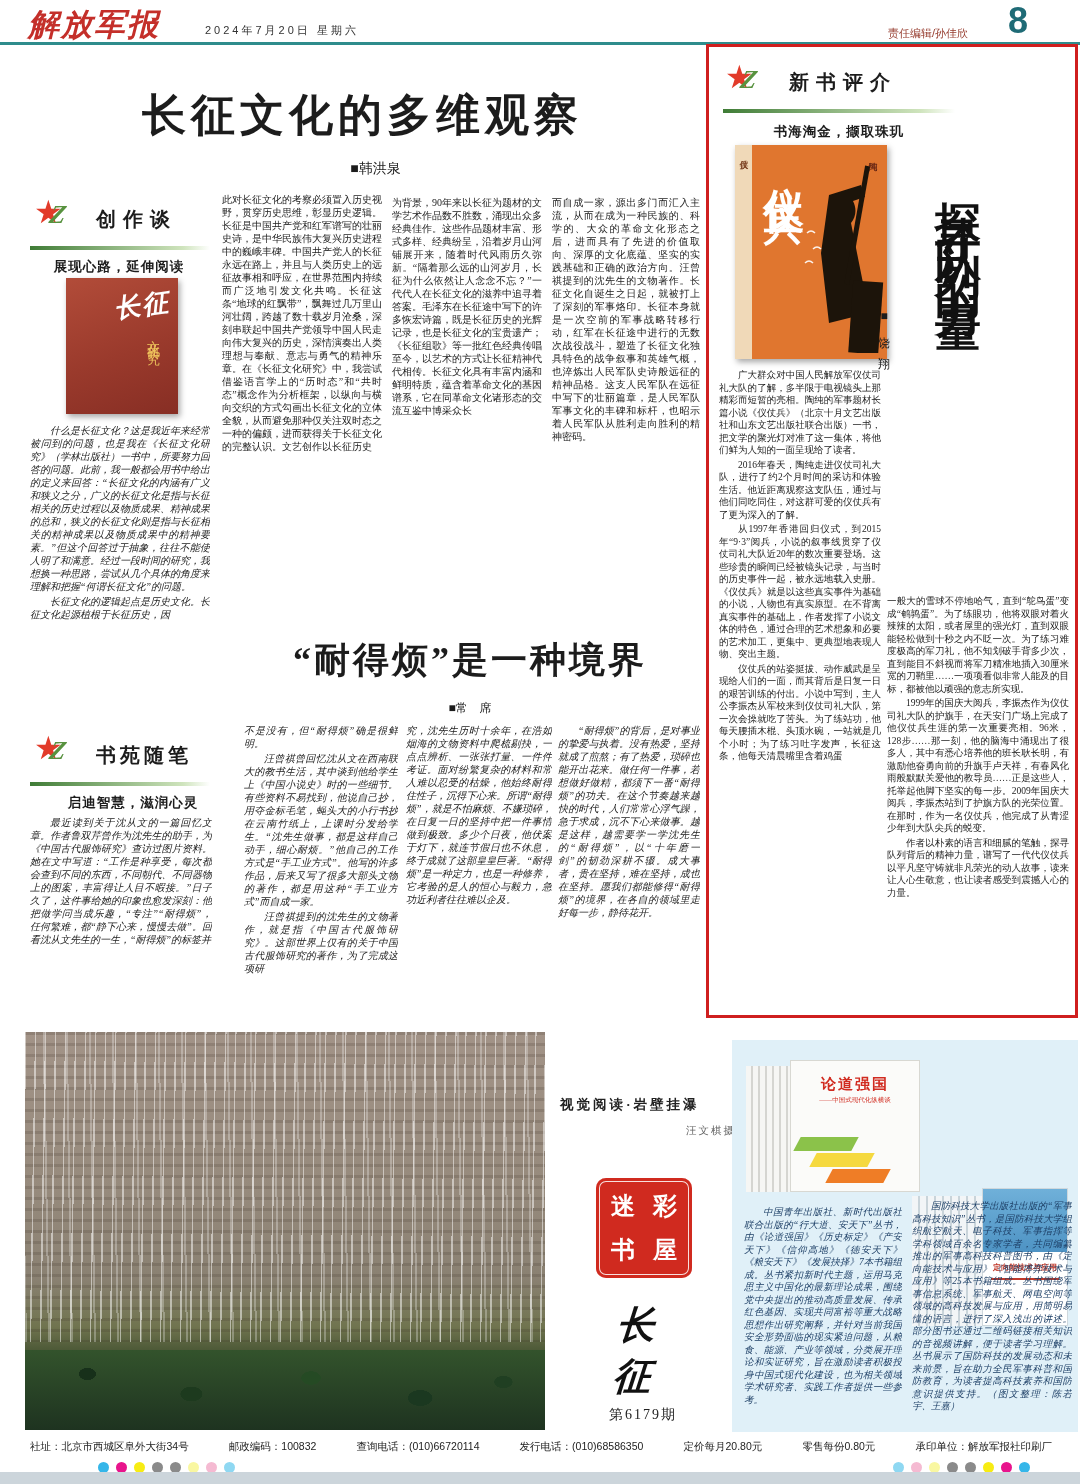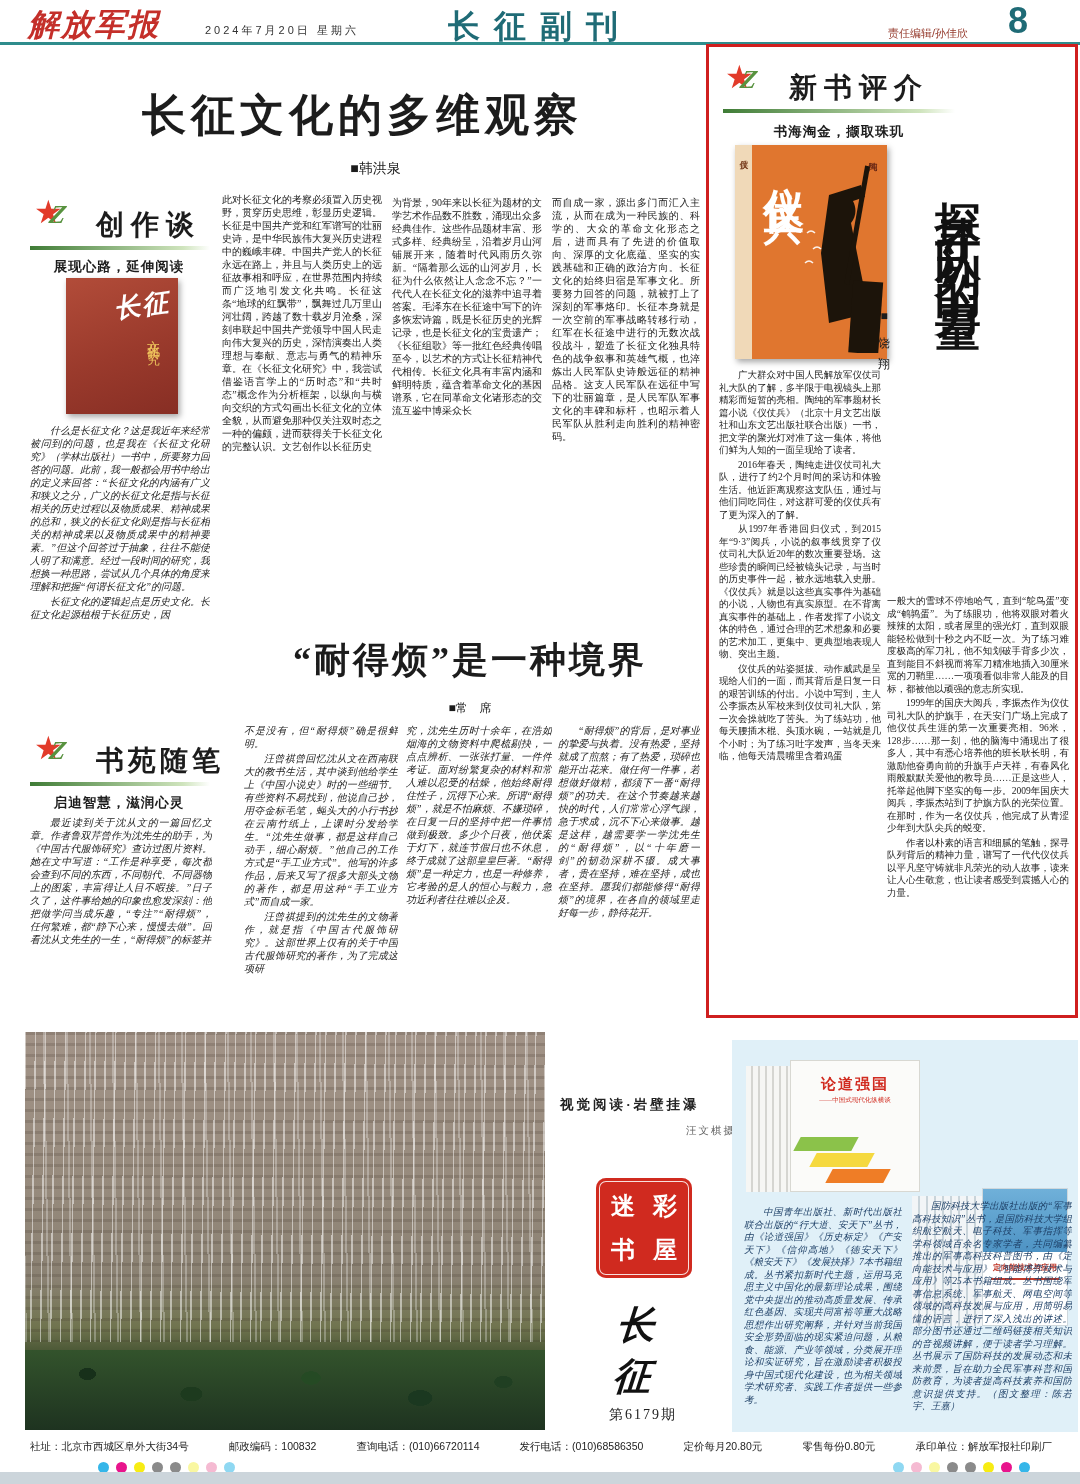--- a/index.html
+++ b/index.html
@@ -15,21 +15,21 @@
   
   .masthead{color:#c42f2a;font-size:31px;font-weight:bold;font-style:italic;transform:rotate(-2deg);letter-spacing:2px;}
   .date{font-size:11px;letter-spacing:3px;color:#333;}
   .edition{font-size:32px;font-weight:bold;color:#1f6b76;letter-spacing:14px;}
   .editor{font-size:11px;color:#953a2c;}
   .pageno{font-size:36px;font-weight:bold;color:#1f6b76;}
   .hrule{background:#2f8c8c;height:3px;width:1080px;}
   
   .star{color:#e23b2a;font-size:32px;line-height:32px;}
   .zee{color:#58923f;font-size:26px;font-weight:900;font-style:italic;margin-left:-13px;display:inline-block;transform:skewX(-12deg);}
-  .sechead{font-size:28px;font-weight:bold;letter-spacing:7px;}
+  .sechead{font-size:20px;font-weight:bold;letter-spacing:7px;}
   .gline{height:4px;background:linear-gradient(90deg,#3f7c36,#cfe4bd 85%,rgba(255,255,255,0));}
   .subhead{font-size:13.5px;font-weight:bold;letter-spacing:1px;}
   
   .panel{border:3px solid #cf1f1f;background:#fff;}
   .vtitle{writing-mode:vertical-rl;font-size:46px;font-weight:bold;letter-spacing:18px;color:#111;}
   .vby{writing-mode:vertical-rl;font-size:12px;letter-spacing:4px;}
   
   .cover1{background:linear-gradient(160deg,#b24c39 0%,#9a3a2c 55%,#872e24 100%);box-shadow:2px 3px 6px rgba(0,0,0,.35);}
   .cover1 .cz{position:absolute;top:10px;right:8px;color:#fff;font-size:26px;font-weight:bold;font-style:italic;transform:rotate(-8deg);letter-spacing:2px;}
   .cover1 .cw{position:absolute;top:52px;right:16px;writing-mode:vertical-rl;color:#eec35c;font-size:13px;letter-spacing:4px;}
@@ -83,21 +83,20 @@
 </style>
 </head>
 <body>
 
 <div class="page">
 
   <div class="abs" style="left:28px;top:4px;">
     <span class="masthead">解放军报</span>
   </div>
   <div class="abs date sans" style="left:205px;top:23px;">2024年7月20日 星期六</div>
-  <div class="abs edition sans center" style="left:340px;top:5px;width:400px;">长征副刊</div>
   <div class="abs editor sans" style="left:888px;top:26px;">责任编辑/孙佳欣</div>
   <div class="abs pageno sans" style="left:1008px;top:0px;">8</div>
   <div class="abs hrule" style="left:0;top:42px;"></div>
 
   <div class="abs center" style="left:25px;top:86px;width:675px;font-size:44px;font-weight:bold;letter-spacing:5px;">长征文化的多维观察</div>
   <div class="abs center" style="left:38px;top:160px;width:675px;font-size:14px;">■韩洪泉</div>
 
   <div class="abs" style="left:34px;top:196px;">
     <span class="star">★</span><span class="zee">Z</span>
   </div>
@@ -114,32 +113,32 @@
     <p class="p">什么是长征文化？这是我近年来经常被问到的问题，也是我在《长征文化研究》（学林出版社）一书中，所要努力回答的问题。此前，我一般都会用书中给出的定义来回答：“长征文化的内涵有广义和狭义之分，广义的长征文化是指与长征相关的历史过程以及物质成果、精神成果的总和，狭义的长征文化则是指与长征相关的精神成果以及物质成果中的精神要素。”但这个回答过于抽象，往往不能使人明了和满意。经过一段时间的研究，我想换一种思路，尝试从几个具体的角度来理解和把握“何谓长征文化”的问题。</p>
     <p class="p">长征文化的逻辑起点是历史文化。长征文化起源植根于长征历史，因</p>
   </div>
   <div class="abs col" style="left:222px;top:193px;width:160px;height:430px;">
     <p class="p noind">此对长征文化的考察必须置入历史视野，贯穿历史思维，彰显历史逻辑。长征是中国共产党和红军谱写的壮丽史诗，是中华民族伟大复兴历史进程中的巍峨丰碑。中国共产党人的长征永远在路上，并且与人类历史上的远征故事相和呼应，在世界范围内持续而广泛地引发文化共鸣。长征这条“地球的红飘带”，飘舞过几万里山河壮阔，跨越了数十载岁月沧桑，深刻串联起中国共产党领导中国人民走向伟大复兴的历史，深情演奏出人类理想与奉献、意志与勇气的精神乐章。在《长征文化研究》中，我尝试借鉴语言学上的“历时态”和“共时态”概念作为分析框架，以纵向与横向交织的方式勾画出长征文化的立体全貌，从而避免那种仅关注双时态之一种的偏颇，进而获得关于长征文化的完整认识。文艺创作以长征历史</p>
   </div>
   <div class="abs col" style="left:392px;top:196px;width:150px;height:430px;">
     <p class="p noind">为背景，90年来以长征为题材的文学艺术作品数不胜数，涌现出众多经典佳作。这些作品题材丰富、形式多样、经典纷呈，沿着岁月山河铺展开来，随着时代风雨历久弥新。“隔着那么远的山河岁月，长征为什么依然让人念念不忘？”一代代人在长征文化的滋养中追寻着答案。毛泽东在长征途中写下的许多恢宏诗篇，既是长征历史的光辉记录，也是长征文化的宝贵遗产；《长征组歌》等一批红色经典传唱至今，以艺术的方式让长征精神代代相传。长征文化具有丰富内涵和鲜明特质，蕴含着革命文化的基因谱系，它在同革命文化诸形态的交流互鉴中博采众长</p>
   </div>
   <div class="abs col" style="left:552px;top:196px;width:148px;height:430px;">
-    <p class="p noind">而自成一家，源出多门而汇入主流，从而在成为一种民族的、科学的、大众的革命文化形态之后，进而具有了先进的价值取向、深厚的文化底蕴、坚实的实践基础和正确的政治方向。长征文化的始终归宿是军事文化。所要努力回答的问题，就被打上了深刻的军事烙印。长征本身就是一次空前的军事战略转移行动，红军在长征途中进行的无数次战役战斗，塑造了长征文化独具特色的战争叙事和英雄气概，也淬炼出人民军队史诗般远征的精神品格。这支人民军队在远征中写下的壮丽篇章，是人民军队军事文化的丰碑和标杆，也昭示着人民军队从胜利走向胜利的精神密码。</p>
+    <p class="p noind">而自成一家，源出多门而汇入主流，从而在成为一种民族的、科学的、大众的革命文化形态之后，进而具有了先进的价值取向、深厚的文化底蕴、坚实的实践基础和正确的政治方向。汪曾祺提到的沈先生的文物著作。长征文化自诞生之日起，就被打上了深刻的军事烙印。长征本身就是一次空前的军事战略转移行动，红军在长征途中进行的无数次战役战斗，塑造了长征文化独具特色的战争叙事和英雄气概，也淬炼出人民军队史诗般远征的精神品格。这支人民军队在远征中写下的壮丽篇章，是人民军队军事文化的丰碑和标杆，也昭示着人民军队从胜利走向胜利的精神密码。</p>
   </div>
 
   <div class="abs center" style="left:240px;top:636px;width:460px;font-size:36px;font-weight:bold;letter-spacing:3px;">“耐得烦”是一种境界</div>
   <div class="abs center" style="left:240px;top:700px;width:460px;font-size:12px;">■常　席</div>
 
   <div class="abs" style="left:34px;top:732px;">
     <span class="star">★</span><span class="zee">Z</span>
   </div>
   <div class="abs sechead sans" style="left:96px;top:742px;letter-spacing:4px;">书苑随笔</div>
   <div class="abs gline" style="left:30px;top:782px;width:180px;"></div>
-  <div class="abs subhead center" style="left:26px;top:794px;width:186px;">启迪智慧，滋润心灵</div>
+  <div class="abs subhead center" style="left:40px;top:794px;width:186px;">启迪智慧，滋润心灵</div>
   <div class="abs col kai" style="left:30px;top:816px;width:182px;height:194px;">
     <p class="p">最近读到关于沈从文的一篇回忆文章。作者鲁双芹曾作为沈先生的助手，为《中国古代服饰研究》查访过图片资料。她在文中写道：“工作是种享受，每次都会查到不同的东西，不同朝代、不同器物上的图案，丰富得让人目不暇接。”日子久了，这件事给她的印象也愈发深刻：他把做学问当成乐趣，“专注”“耐得烦”，任何繁难，都“静下心来，慢慢去做”。回看沈从文先生的一生，“耐得烦”的标签并</p>
   </div>
 
   <div class="abs col kai" style="left:244px;top:724px;width:154px;height:286px;">
     <p class="p noind">不是没有，但“耐得烦”确是很鲜明。</p>
     <p class="p">汪曾祺曾回忆沈从文在西南联大的教书生活，其中谈到他给学生上《中国小说史》时的一些细节。有些资料不易找到，他说自己抄，用夺金标毛笔，蝇头大的小行书抄在云南竹纸上，上课时分发给学生。“沈先生做事，都是这样自己动手，细心耐烦。”他自己的工作方式是“手工业方式”。他写的许多作品，后来又写了很多大部头文物的著作，都是用这种“手工业方式”而自成一家。</p>
     <p class="p">汪曾祺提到的沈先生的文物著作，就是指《中国古代服饰研究》。这部世界上仅有的关于中国古代服饰研究的著作，为了完成这项研</p>
   </div>
   <div class="abs col kai" style="left:406px;top:724px;width:146px;height:286px;">
@@ -177,21 +176,21 @@
       </svg>
     </div>
 
     <div class="abs vby" style="left:166px;top:262px;height:110px;">■饶　翔</div>
     <div class="abs vtitle" style="left:218px;top:118px;height:490px;">探寻队列的力量</div>
 
     <div class="abs col" style="left:10px;top:322px;width:162px;height:636px;font-size:9.5px;line-height:12.5px;">
       <p class="p">广大群众对中国人民解放军仪仗司礼大队的了解，多半限于电视镜头上那精彩而短暂的亮相。陶纯的军事题材长篇小说《仪仗兵》（北京十月文艺出版社和山东文艺出版社联合出版）一书，把文学的聚光灯对准了这一集体，将他们鲜为人知的一面呈现给了读者。</p>
       <p class="p">2016年春天，陶纯走进仪仗司礼大队，进行了约2个月时间的采访和体验生活。他近距离观察这支队伍，通过与他们同吃同住，对这群可爱的仪仗兵有了更为深入的了解。</p>
       <p class="p">从1997年香港回归仪式，到2015年“9·3”阅兵，小说的叙事线贯穿了仪仗司礼大队近20年的数次重要登场。这些珍贵的瞬间已经被镜头记录，与当时的历史事件一起，被永远地载入史册。《仪仗兵》就是以这些真实事件为基础的小说，人物也有真实原型。在不背离真实事件的基础上，作者发挥了小说文体的特色，通过合理的艺术想象和必要的艺术加工，更集中、更典型地表现人物、突出主题。</p>
-      <p class="p">仪仗兵的站姿挺拔、动作威武是呈现给人们的一面，而其背后是日复一日的艰苦训练的付出。小说中写到，主人公李振杰从军校来到仪仗司礼大队，第一次会操就吃了苦头。为了练站功，他每天腰插木棍、头顶水碗，一站就是几个小时；为了练习吐字发声，当冬天来临，他每天清晨嘴里含着鸡蛋</p>
+      <p class="p">仪仗兵的站姿挺拔、动作威武是呈现给人们的一面，而其背后是日复一日的艰苦训练的付出。小说中写到，主人公李振杰从军校来到仪仗司礼大队，第一次会操就吃了苦头。为了练站功，他每天腰插木棍、头顶水碗，一站就是几个小时；为了练习吐字发声，长征这条，他每天清晨嘴里含着鸡蛋</p>
     </div>
     <div class="abs col" style="left:178px;top:548px;width:182px;height:410px;font-size:9.5px;line-height:12.5px;">
       <p class="p noind">一般大的雪球不停地哈气，直到“鸵鸟蛋”变成“鹌鹑蛋”。为了练眼功，他将双眼对着火辣辣的太阳，或者屋里的强光灯，直到双眼能轻松做到十秒之内不眨一次。为了练习难度极高的军刀礼，他不知划破手背多少次，直到能目不斜视而将军刀精准地插入30厘米宽的刀鞘里……一项项看似非常人能及的目标，都被他以顽强的意志所实现。</p>
       <p class="p">1999年的国庆大阅兵，李振杰作为仪仗司礼大队的护旗手，在天安门广场上完成了他仪仗兵生涯的第一次重要亮相。96米，128步……那一刻，他的脑海中涌现出了很多人，其中有悉心培养他的班长耿长明，有激励他奋勇向前的升旗手卢天祥，有春风化雨般默默关爱他的教导员……正是这些人，托举起他脚下坚实的每一步。2009年国庆大阅兵，李振杰站到了护旗方队的光荣位置。在那时，作为一名仪仗兵，他完成了从青涩少年到大队尖兵的蜕变。</p>
       <p class="p">作者以朴素的语言和细腻的笔触，探寻队列背后的精神力量，谱写了一代代仪仗兵以平凡坚守铸就非凡荣光的动人故事，读来让人心生敬意，也让读者感受到震撼人心的力量。</p>
     </div>
   </div>
 
   <div class="abs photo" style="left:25px;top:1032px;width:520px;height:398px;">
     <div class="streaks"></div>

